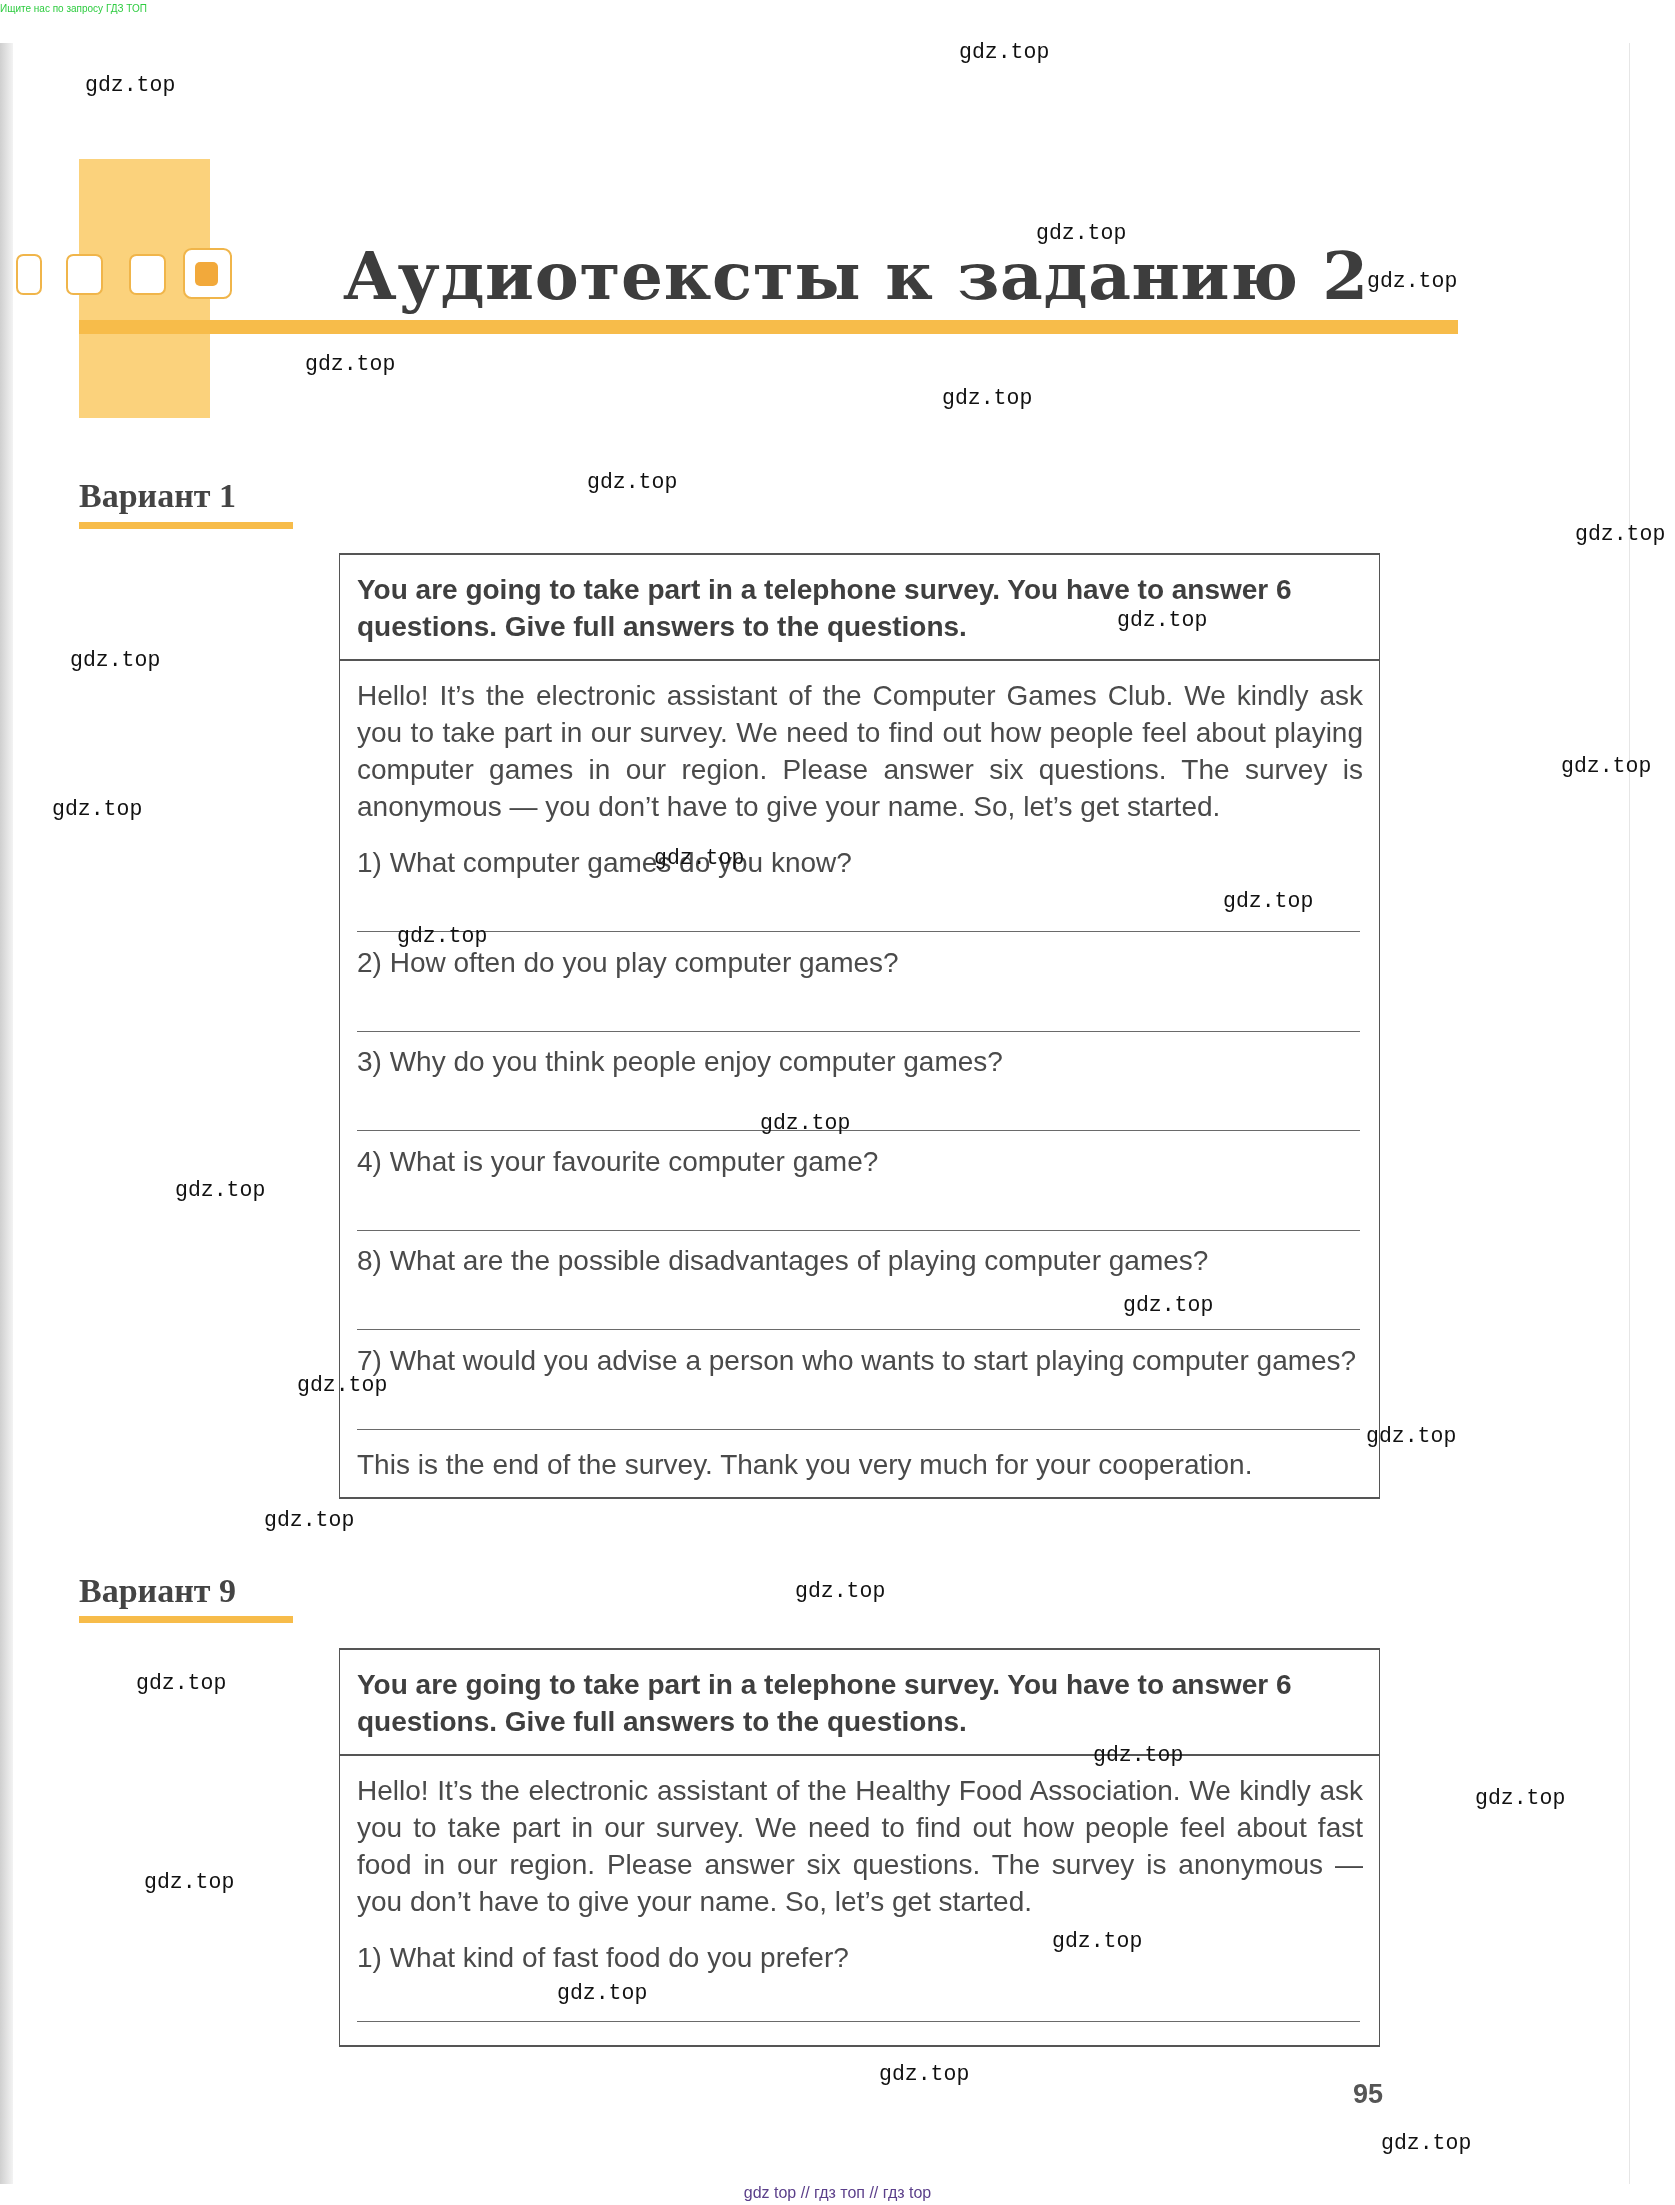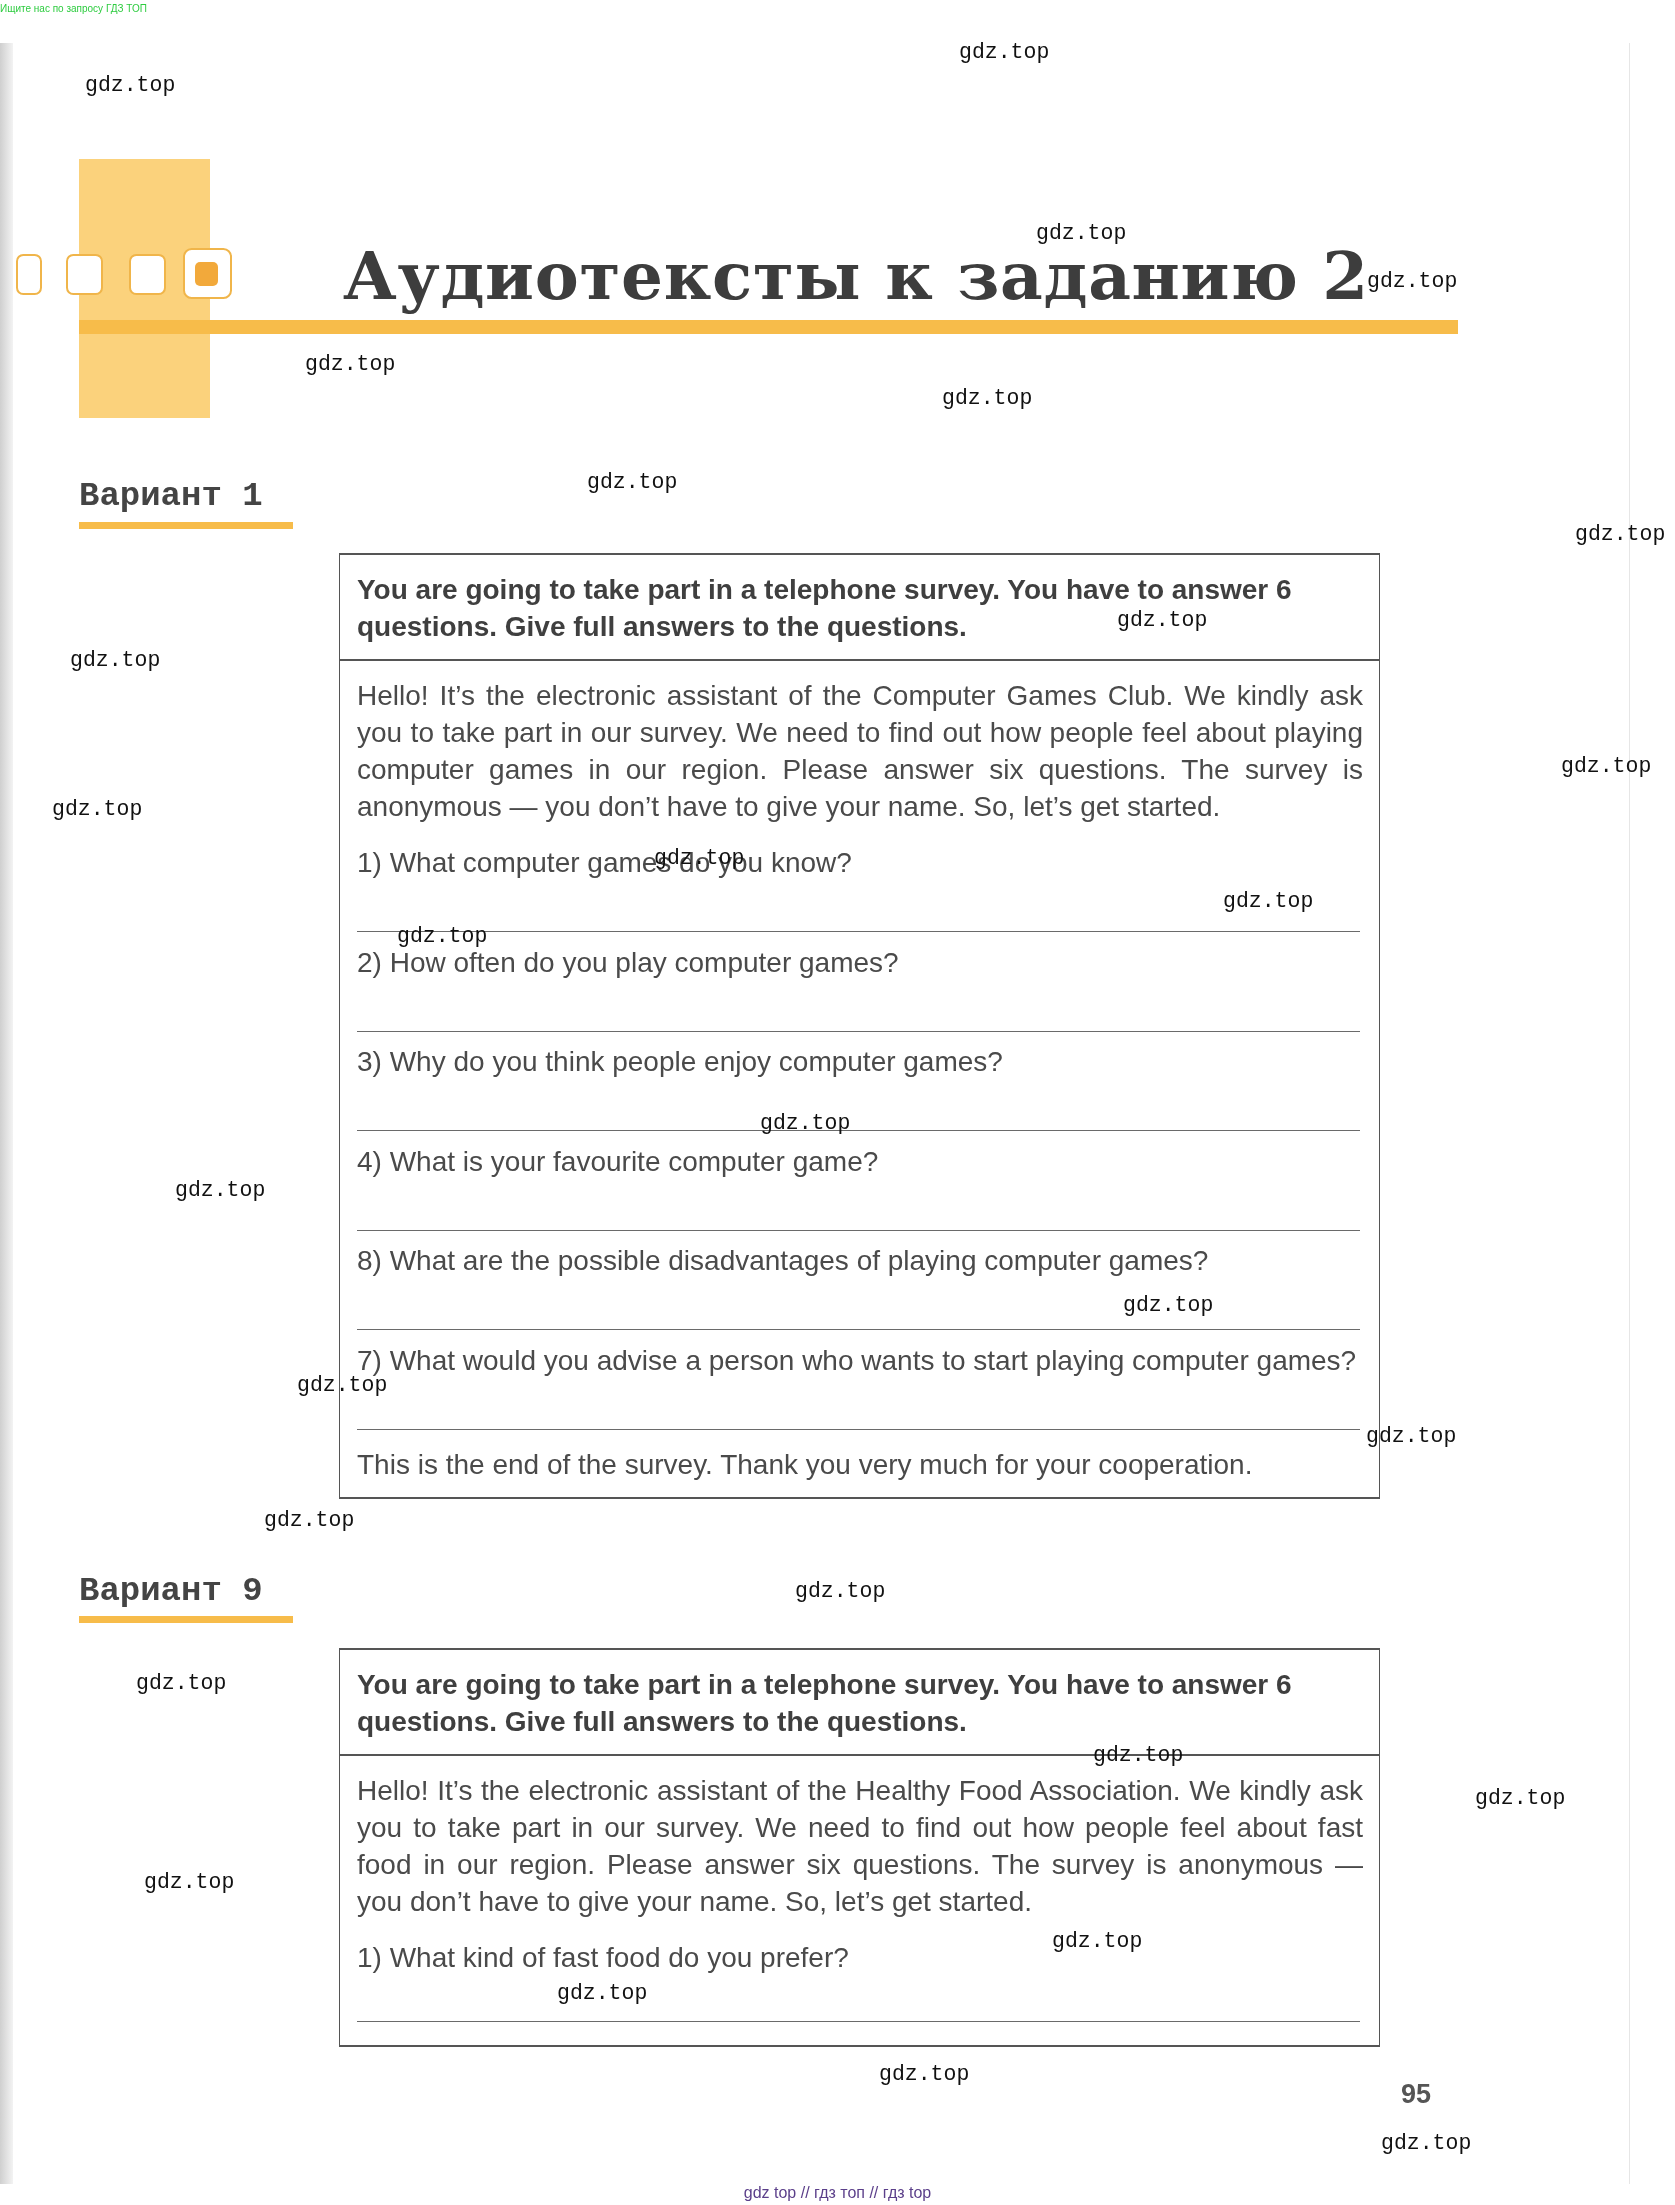--- a/index.html
+++ b/index.html
@@ -49,21 +49,21 @@
     width: 23px; height: 24.4px; border-radius: 5px; background: #f2a93b;
   }
   .main-title {
     position: absolute; left: 343px; top: 237px; margin: 0;
     font-family: "DejaVu Serif", "Liberation Serif", serif;
     font-weight: bold; font-size: 66px; color: #3d3d3d; letter-spacing: 0.7px;
     white-space: nowrap;
   }
   .variant-title {
     position: absolute; left: 79px; margin: 0;
-    font-family: Liberation Mono, monospace; font-weight: bold;
+    font-family: Liberation Serif, serif; font-weight: bold;
     font-size: 34px; color: #444; white-space: nowrap;
   }
   .variant-underline {
     position: absolute; left: 79px; width: 214px; height: 7.2px;
     background: #f7bc4a;
   }
   .box {
     position: absolute; left: 339px; width: 1041px;
     border: 1.4px solid #555; border-top-width: 2.2px; border-bottom-width: 2.2px;
     background: #ffffff; box-sizing: border-box;
@@ -74,21 +74,21 @@
     font-weight: bold; font-size: 28px; line-height: 37px; color: #3f3f3f;
   }
   .box-body { padding: 16px 16px 0 17px; font-size: 28px; line-height: 37px; color: #4a4a4a; }
   .intro { text-align: justify; margin: 0 0 7.2px 0; }
   .question { margin: 0; padding-top: 11.5px; }
   .answer-line {
     height: 50px; border-bottom: 1.4px solid #6a6a6a; margin-right: 2.9px;
   }
   .closing { margin: 0; padding: 16px 0 14.4px 0; }
   .page-number {
-    position: absolute; left: 1401px; top: 2079px;
+    position: absolute; left: 1353px; top: 2079px;
     font-weight: bold; font-size: 27px; color: #555;
   }
   .wm {
     position: absolute; font-family: Liberation Mono, monospace;
     font-size: 21.5px; color: #111; white-space: nowrap;
   }
 </style>
 </head>
 <body>
 

